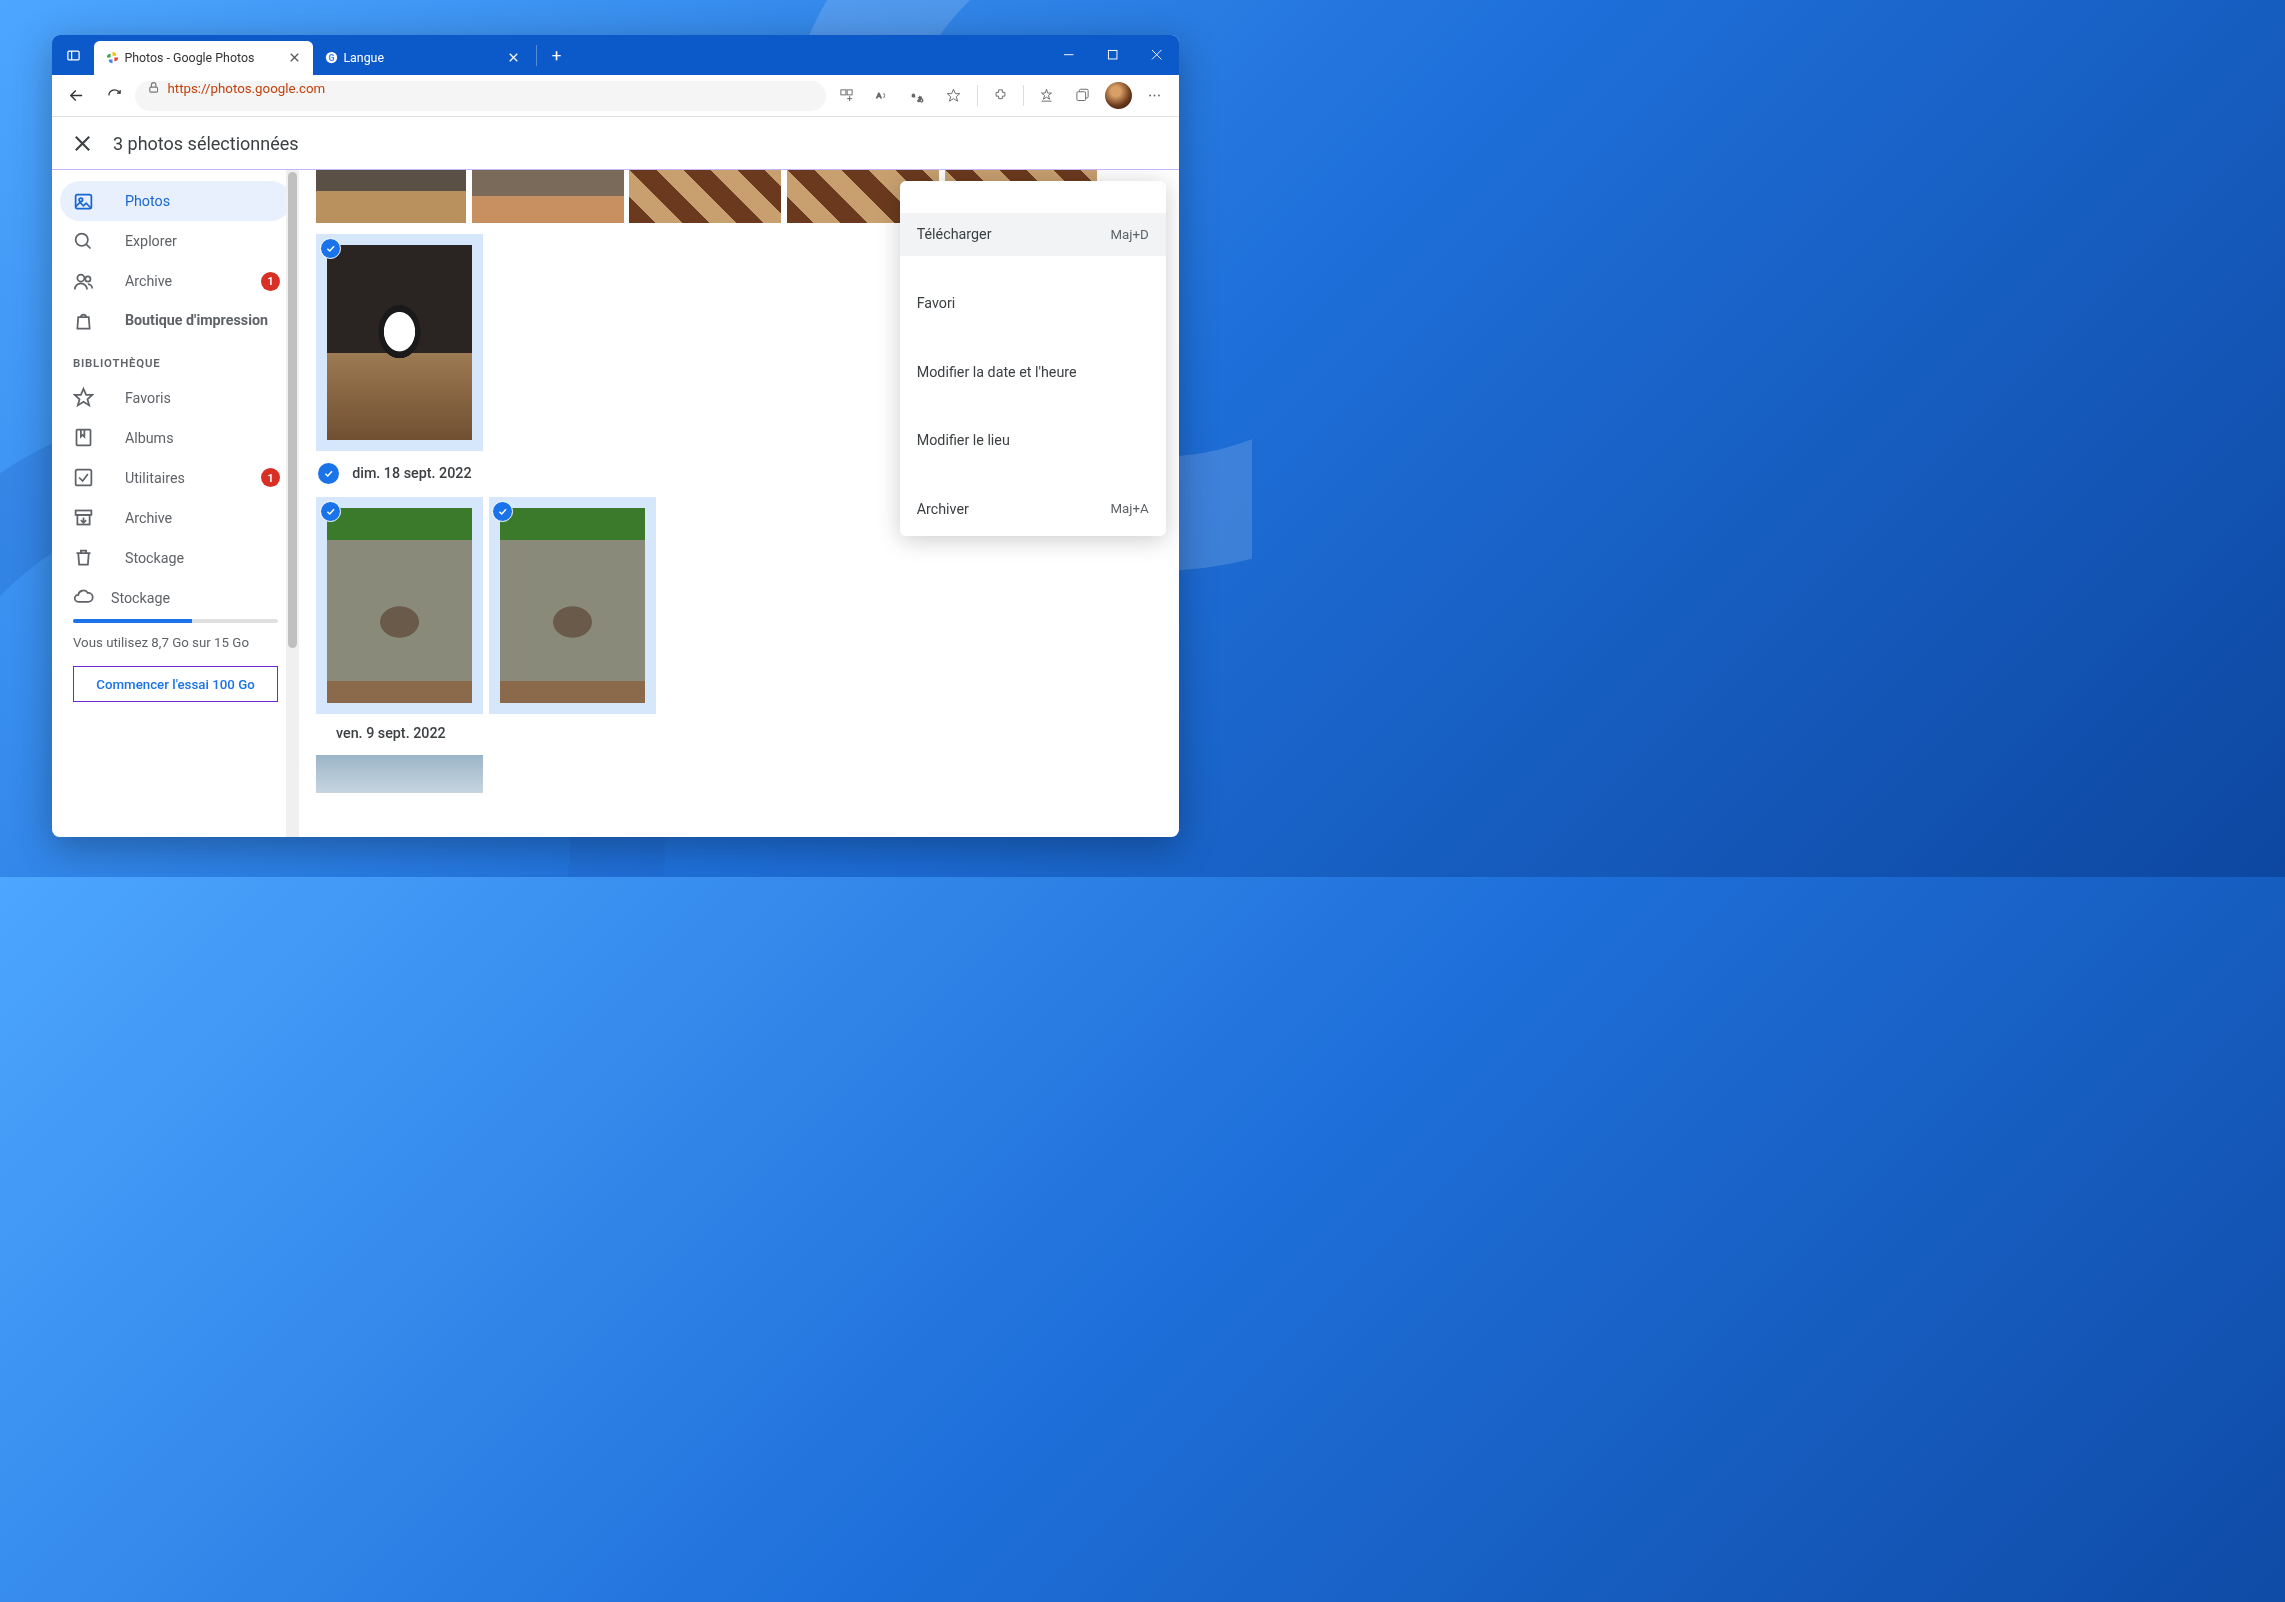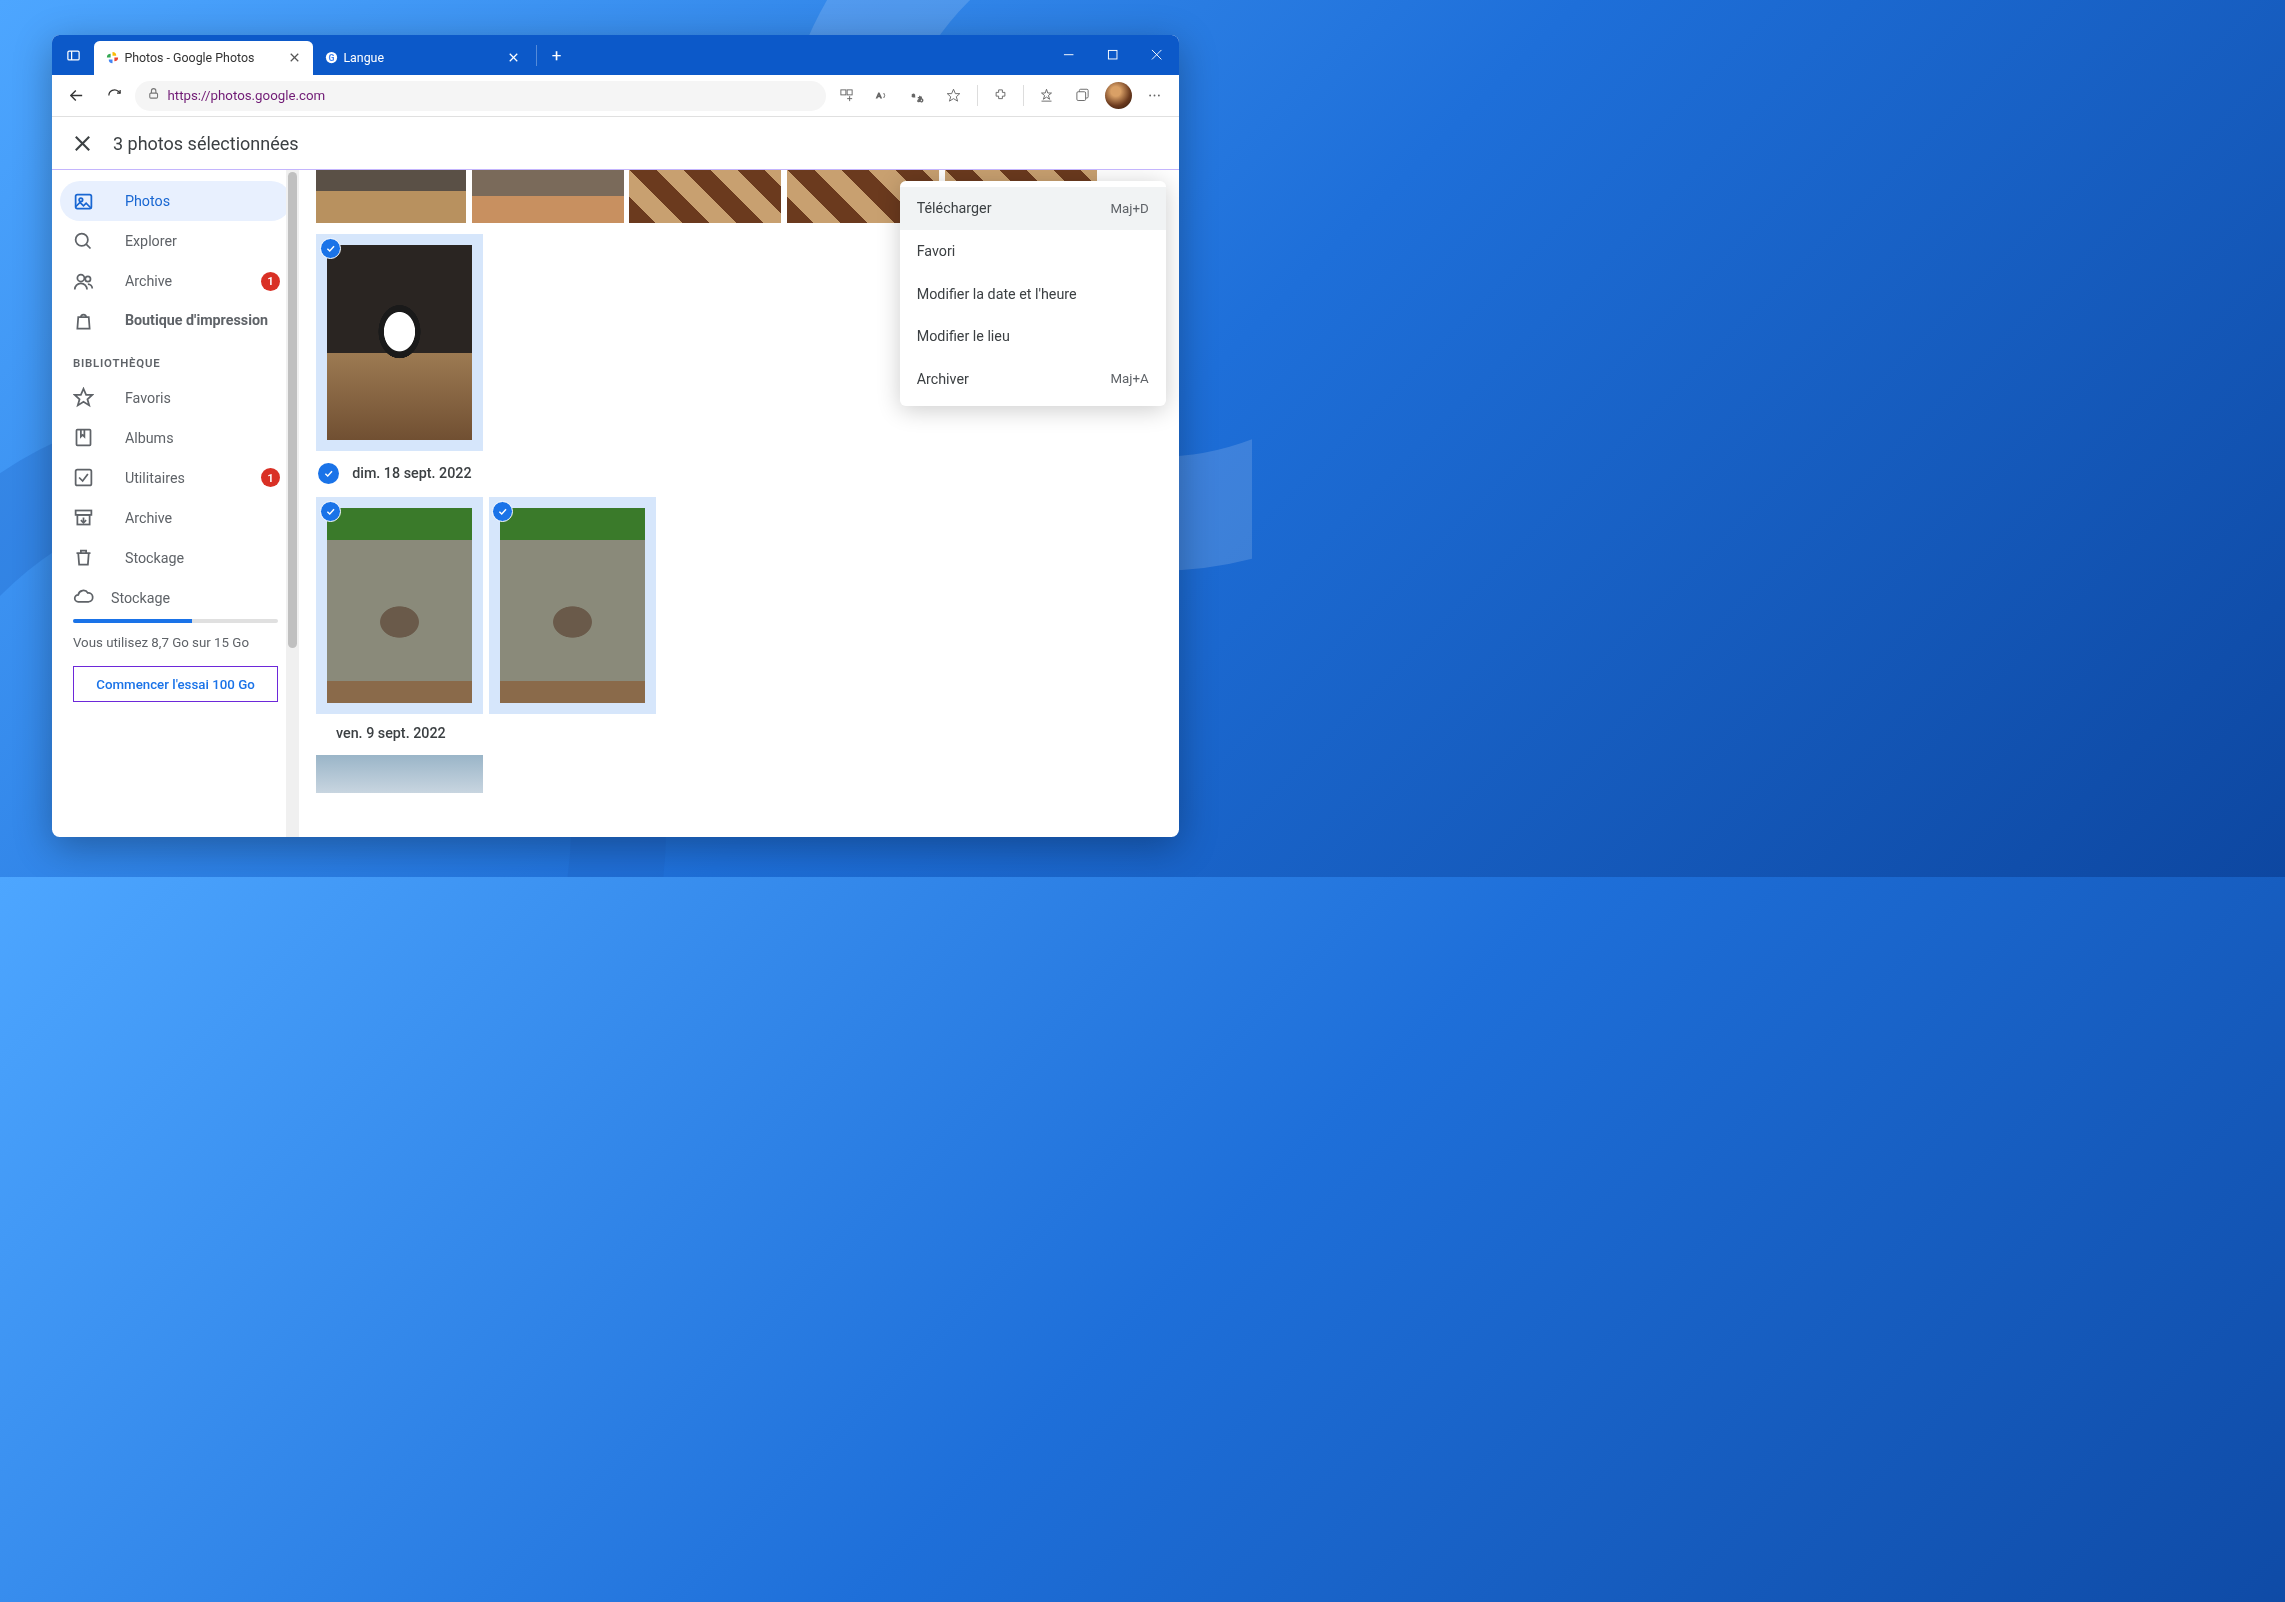--- a/index.html
+++ b/index.html
@@ -16,21 +16,21 @@
   .tab.inactive { background: transparent; color: #fff; }
   .tab-favicon { width: 15px; height: 15px; display: inline-flex; }
   .tab-close { width: 15px; height: 15px; margin-left: auto; cursor: pointer; }
   .tab-sep { width: 1px; background: rgba(255,255,255,0.3); margin: 9.5px 3.8px; }
   .new-tab { width: 32px; display: flex; align-items: center; justify-content: center; font-size: 17px; }
   .win-controls { margin-left: auto; display: flex; }
   .win-btn { width: 44px; display: flex; align-items: center; justify-content: center; }
 
   .toolbar { height: 42px; display: flex; align-items: center; padding: 0 7.6px; gap: 3.8px; border-bottom: 1px solid #e0e0e0; }
   .tb-btn { width: 34px; height: 34px; display: flex; align-items: center; justify-content: center; color: #555; border-radius: 3.8px; }
-  .addr { flex: 1; height: 30px; background: #f5f5f5; border-radius: 15px; display: flex; align-items: center; padding: 0 11.4px; gap: 7.6px; font-size: 13.3px; color: #701a75; }
+  .addr { flex: 1; height: 30px; background: #f5f5f5; border-radius: 15px; display: flex; padding: 0 11.4px; gap: 7.6px; font-size: 13.3px; color: #c2410c; }
   .addr .lock { color: #777; }
   .tb-right { display: flex; gap: 1.9px; align-items: center; }
   .tb-sep { width: 1px; height: 21px; background: #ddd; margin: 0 3.8px; }
   .avatar { width: 27px; height: 27px; border-radius: 50%; background: radial-gradient(circle at 40% 35%, #d9a066 20%, #6b3a1e 60%, #2a1508 100%); }
 
   .selection-bar { height: 53px; display: flex; align-items: center; padding: 0 19px; border-bottom: 1px solid #c4b5fd; gap: 19px; font-size: 18px; color: #3c4043; }
   .close-x { width: 23px; height: 23px; color: #3c4043; cursor: pointer; }
 
   .content { flex: 1; display: flex; overflow: hidden; position: relative; }
   .sidebar { width: 247px; padding: 11.4px 7.6px; overflow-y: auto; position: relative; }
@@ -62,21 +62,21 @@
 
   
   .cat1 { background: linear-gradient(#5a5046 40%, #b8915f 40%); }
   .cat-bw { background: radial-gradient(ellipse 38px 48px at 50% 45%, #fff 40%, #1a1a1a 42%, #1a1a1a 55%, transparent 56%), linear-gradient(#2a2522 55%, #9c7a52 55%, #6b4a2e 100%); }
   .pave { background: linear-gradient(#3a7a2a 20%, #8a8a7a 20%, #8a8a7a 85%, #8a6a4a 85%); position: relative; }
   .pave::after { content:''; position:absolute; left:30%; top:45%; width:40%; height:25%; background: radial-gradient(ellipse, #6a5a4a 40%, transparent 42%); }
   .sky { background: linear-gradient(#9ab5c8, #c8d5e0); }
   .rug { background: repeating-linear-gradient(45deg, #6b3a1e 0 19px, #c8a070 19px 38px); }
 
   .context-menu { position: absolute; top: 11.4px; right: 13.3px; width: 266px; background: #fff; border-radius: 5.7px; box-shadow: 0 3.8px 23px rgba(0,0,0,0.2); padding: 5.7px 0; z-index: 100; }
-  .menu-item { display: flex; justify-content: space-between; align-items: center; padding: 13.3px 17px; font-size: 14.3px; color: #3c4043; cursor: pointer; }
+  .menu-item { display: flex; justify-content: space-between; align-items: center; padding: 13.3px 17px; font-size: 14.3px; color: #3c4043; cursor: pointer; margin-top: 26px; }
   .menu-item:hover, .menu-item.hover { background: #f1f3f4; }
   .menu-shortcut { color: #5f6368; font-size: 13.3px; }
 </style>
 </head>
 <body>
 
 <div class="bg-swirl"></div>
 <div class="bg-swirl2"></div>
 
 <div class="window">

